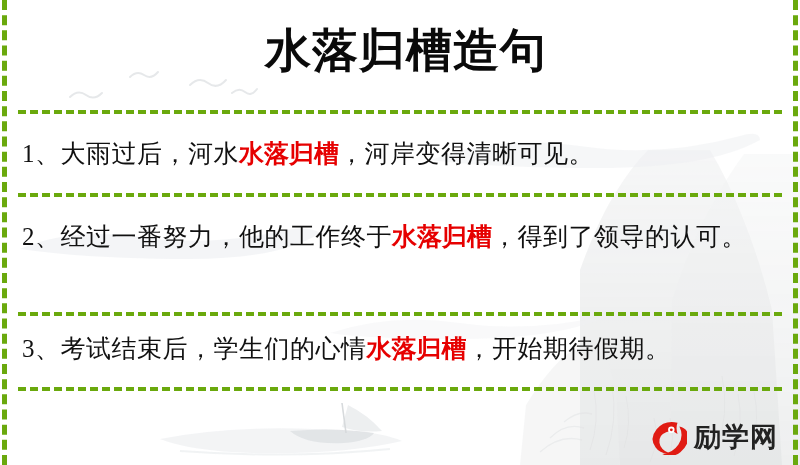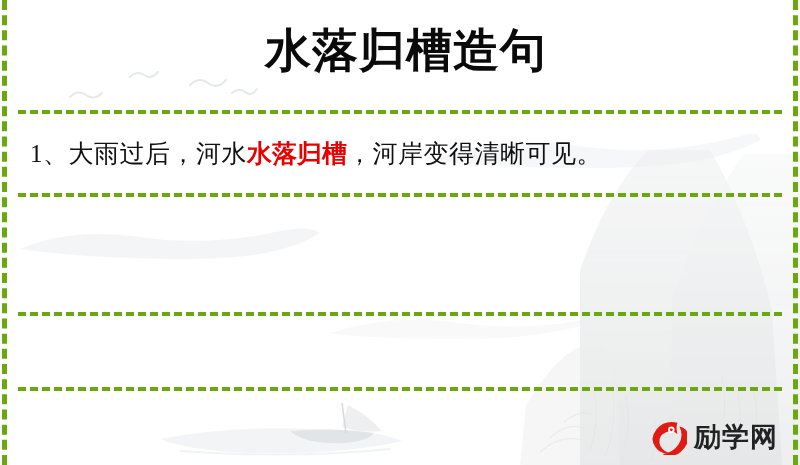--- a/index.html
+++ b/index.html
@@ -115,21 +115,20 @@
   .sentence {
     position: absolute;
     left: 22px;
     right: 26px;
     font-family: "Liberation Serif", "DejaVu Serif", serif;
     font-size: 25px;
     line-height: 41px;
     color: #111111;
     letter-spacing: 0.5px;
     z-index: 4;
-    margin-left: 8px;
   }
   .sentence .hl {
     color: #e60000;
     font-weight: 700;
     font-family: "DejaVu Serif", "Liberation Serif", serif;
     letter-spacing: 0;
   }
 
   
   .logo {
@@ -222,21 +221,27 @@
 
   <div class="divider" style="top:110px"></div>
   <div class="divider" style="top:193px"></div>
   <div class="divider" style="top:312px"></div>
   <div class="divider" style="top:387px"></div>
 
   <div class="sentence" style="top:133px">
     <span>1、大雨过后，河水</span><span class="hl">水落归槽</span><span>，河岸变得清晰可见。</span>
   </div>
 
-
+  <div class="sentence" style="top:216px">
+    <span>2、经过一番努力，他的工作终于</span><span class="hl">水落归槽</span><span>，得到了领导的认可。</span>
+  </div>
+
+  <div class="sentence" style="top:328px">
+    <span>3、考试结束后，学生们的心情</span><span class="hl">水落归槽</span><span>，开始期待假期。</span>
+  </div>
 
   <div class="logo">
     <svg class="logo-mark" viewBox="0 0 40 40" aria-hidden="true">
       <path d="M30 6 q-14 -3 -22 7 q-8 10 -1 19 q5 7 14 6 q-9 -4 -10 -11 q-1 -8 7 -11 q7 -3 12 2 q-2 -7 0 -12 Z" fill="#e01b13"></path>
       <path d="M32 10 q5 10 -1 19 q-6 9 -17 10 q10 5 19 -2 q10 -8 8 -19 q-1 -6 -9 -8 Z" fill="#e01b13"></path>
       <circle cx="23.5" cy="13.5" r="3.4" fill="#ffffff"></circle>
       <circle cx="23.5" cy="13.5" r="1.5" fill="#e01b13"></circle>
     </svg>
     <span class="logo-text">励学网</span>
   </div>

